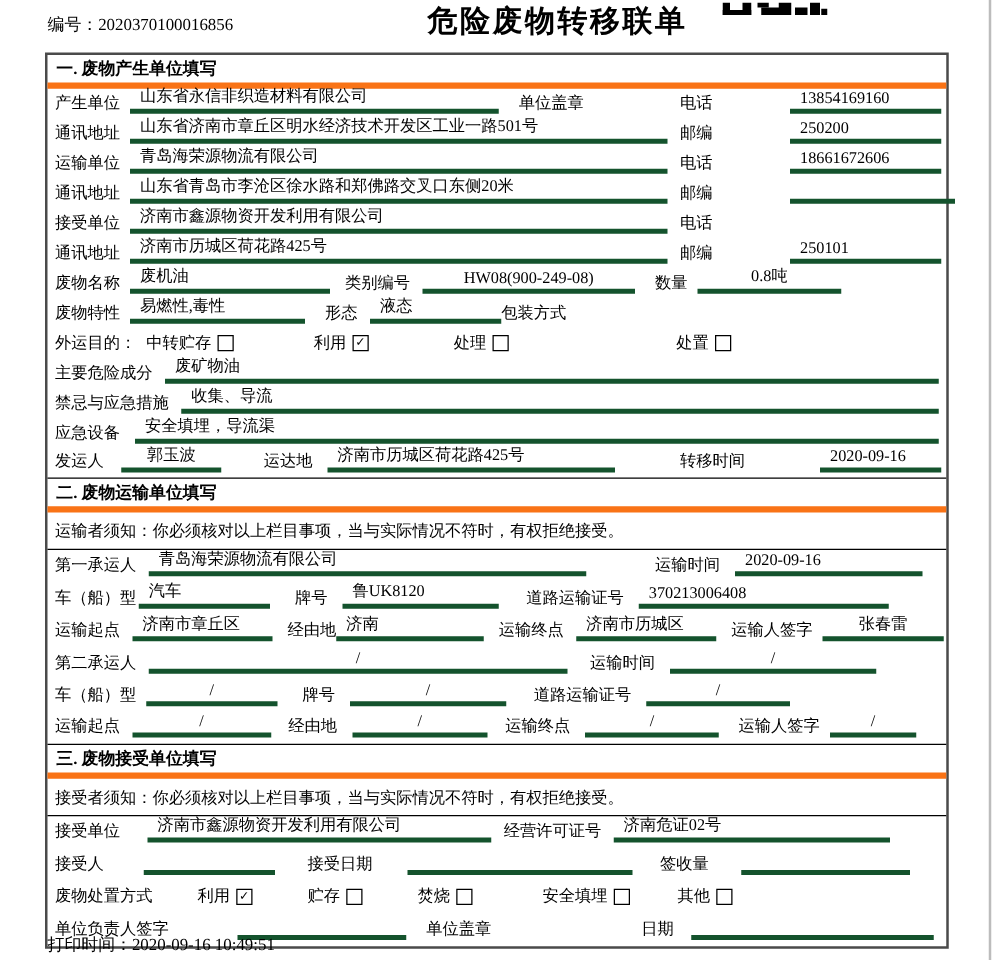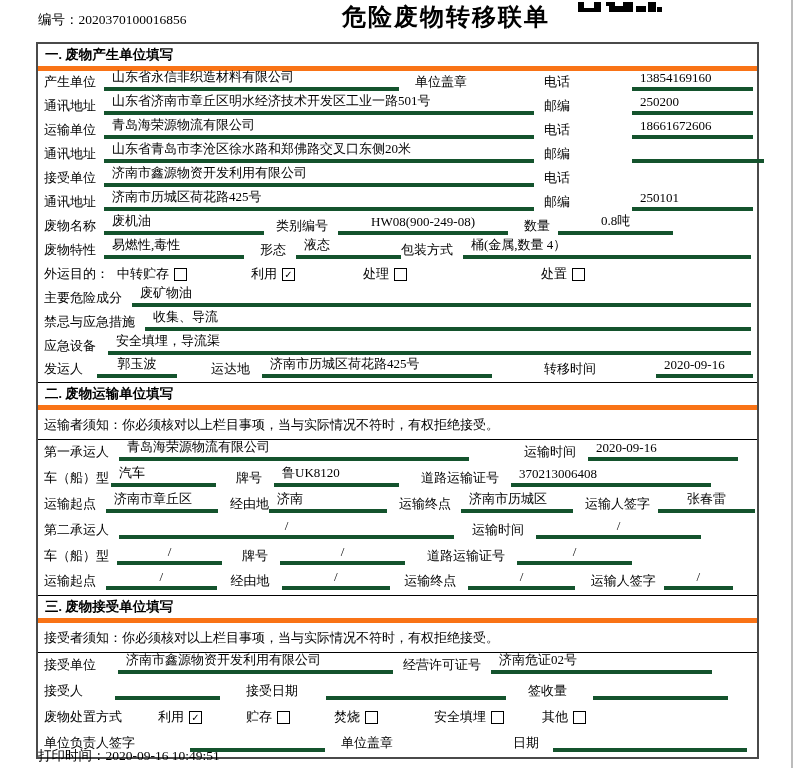--- a/index.html
+++ b/index.html
@@ -129,21 +129,20 @@
     <span class="lb" style="margin-left:16px;">数量</span>
     <span class="v ctr" style="width:115px;margin-left:8px;">0.8吨</span>
   </div>
 
   <div class="row">
     <span class="lb">废物特性</span>
     <span class="v" style="width:140px;margin-left:8px;">易燃性,毒性</span>
     <span class="lb" style="margin-left:16px;">形态</span>
     <span class="v" style="width:105px;margin-left:10px;">液态</span>
     <span class="lb" style="text-align:center;">包装方式</span>
-    <span class="v fx" style="margin-left:10px;margin-right:6px;">桶(金属,数量 4）</span>
   </div>
 
   <div class="row">
     <span class="lb">外运目的：</span>
     <span class="lb" style="margin-left:8px;">中转贮存</span>
     <span class="cb"></span>
     <span class="lb" style="margin-left:64px;">利用</span>
     <span class="cb">✓</span>
     <span class="lb" style="margin-left:68px;">处理</span>
     <span class="cb"></span>

